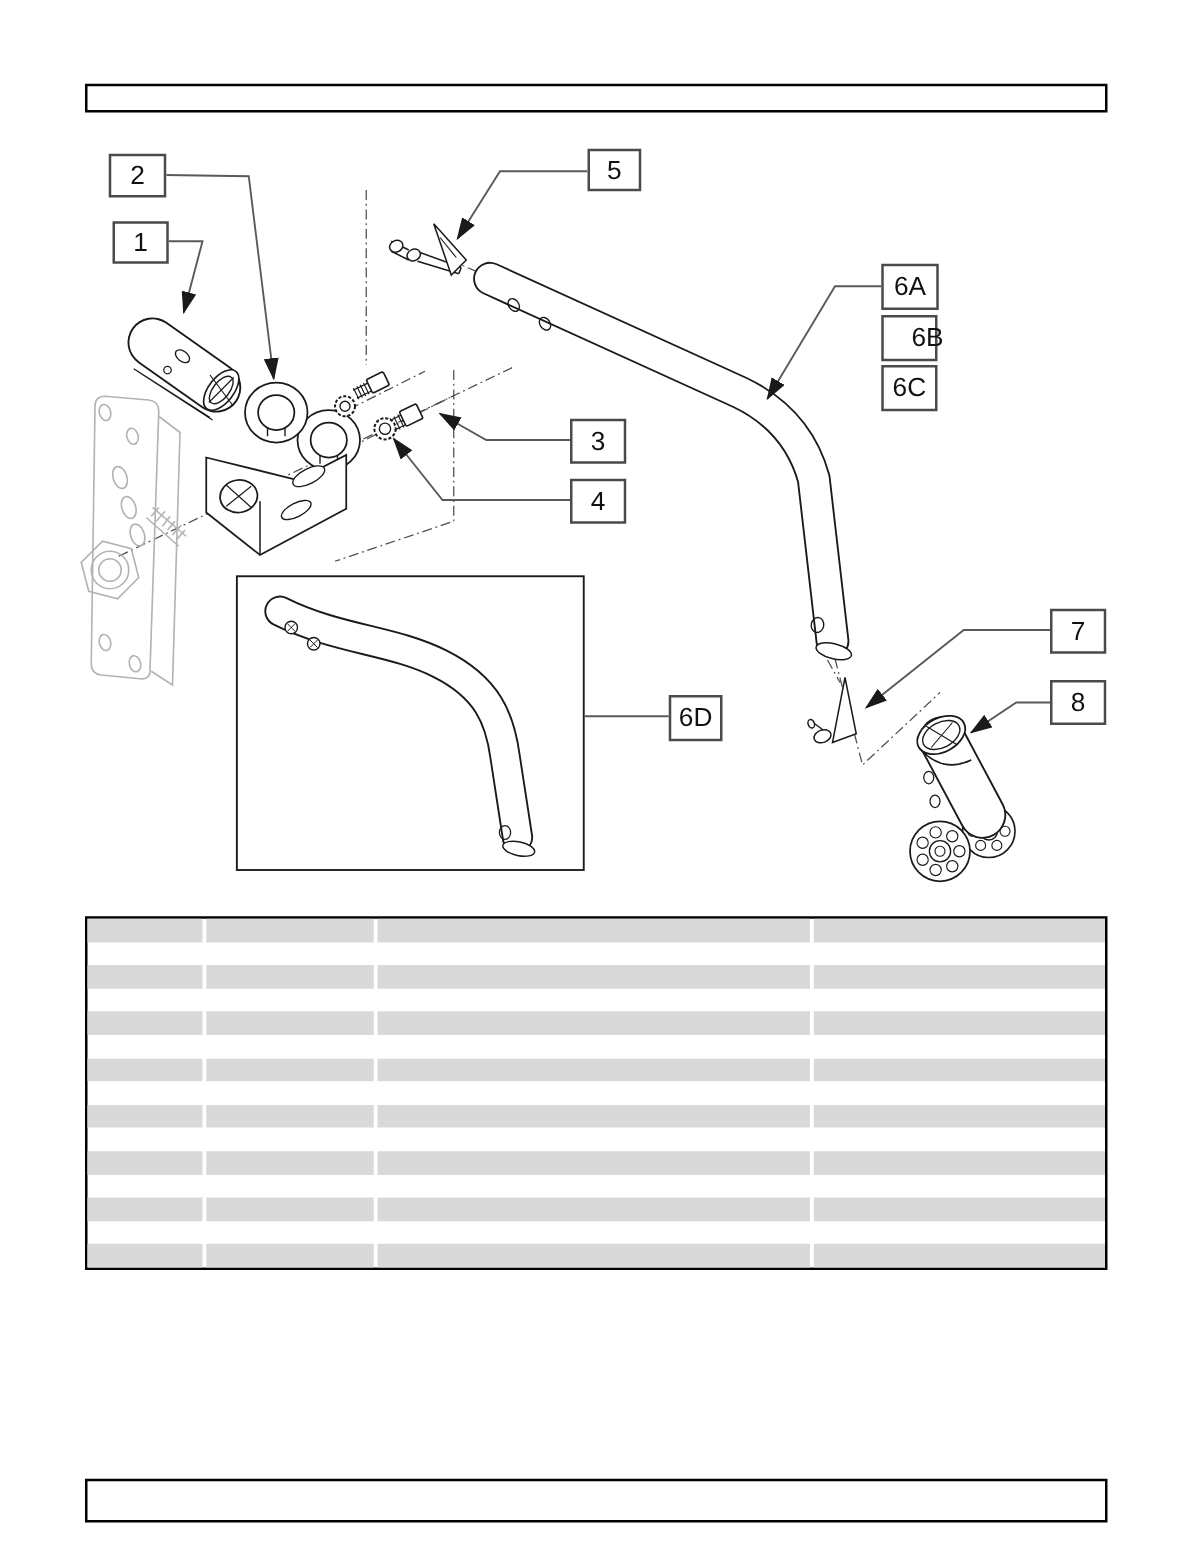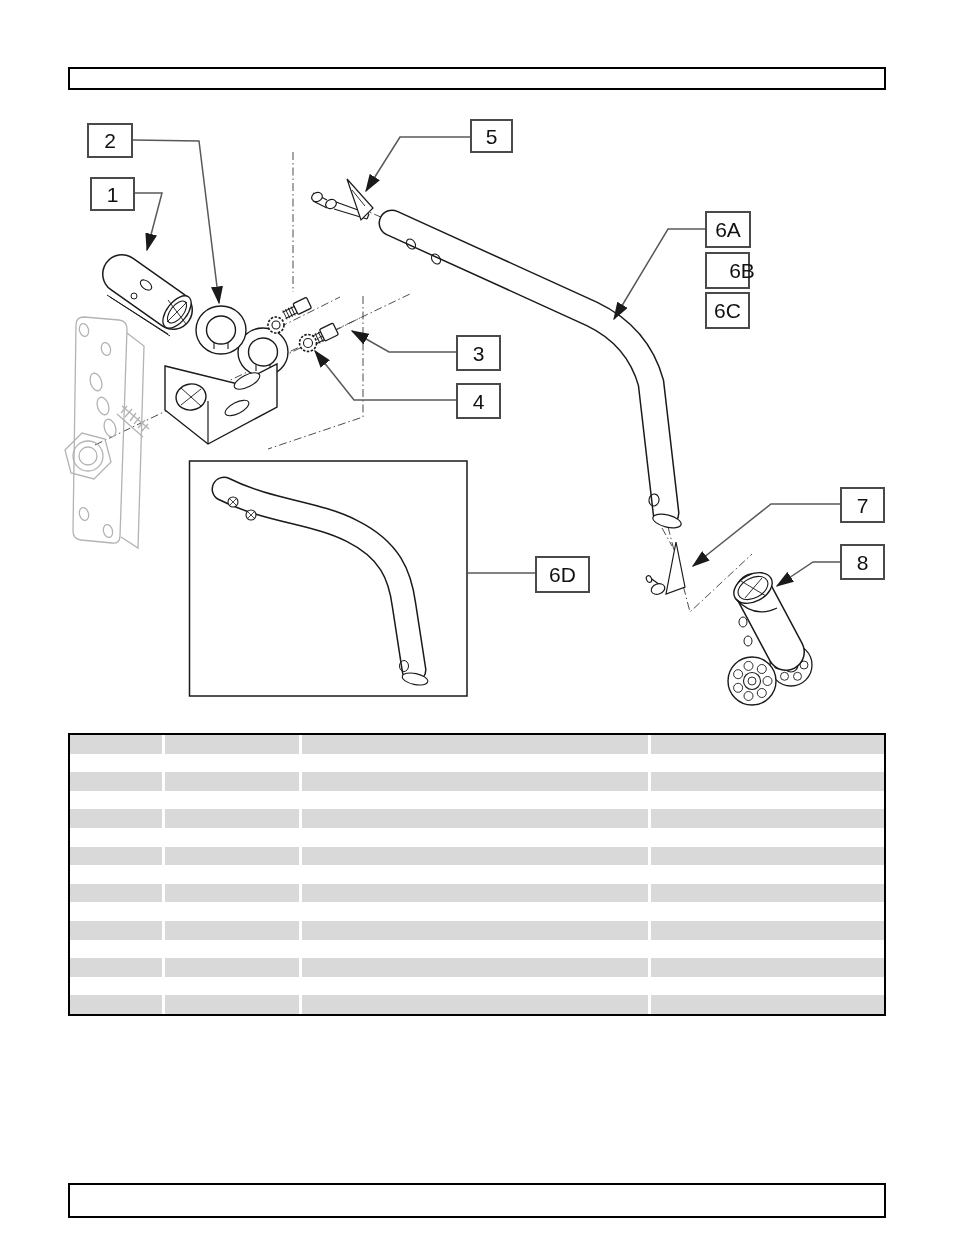--- a/index.html
+++ b/index.html
@@ -212,21 +212,21 @@
 </svg>
 
 <div class="callout" style="left:90px;top:177px;width:45px;height:34px;">1</div>
 <div class="callout" style="left:87px;top:123px;width:46px;height:35px;">2</div>
 <div class="callout" style="left:456px;top:335px;width:45px;height:36px;">3</div>
 <div class="callout" style="left:456px;top:383px;width:45px;height:36px;">4</div>
 <div class="callout" style="left:470px;top:119px;width:43px;height:34px;">5</div>
 <div class="callout" style="left:705px;top:211px;width:46px;height:37px;">6A</div>
 <div class="callout" style="left:705px;top:252px;width:45px;height:37px;padding-left:29px;">6B</div>
 <div class="callout" style="left:705px;top:292px;width:45px;height:37px;">6C</div>
-<div class="callout" style="left:535px;top:556px;width:55px;height:37px;">6D</div>
+<div class="callout" style="left:535px;top:556px;width:43px;height:37px;">6D</div>
 <div class="callout" style="left:840px;top:487px;width:45px;height:36px;">7</div>
 <div class="callout" style="left:840px;top:544px;width:45px;height:36px;">8</div>
 
 <div id="parts-table">
     <div class="trow">
       <div class="tcell c0" style="background: rgb(217, 217, 217);"></div>
       <div class="tcell c1" style="background: rgb(217, 217, 217);"></div>
       <div class="tcell c2" style="background: rgb(217, 217, 217);"></div>
       <div class="tcell c3" style="background: rgb(217, 217, 217);"></div>
     </div>

